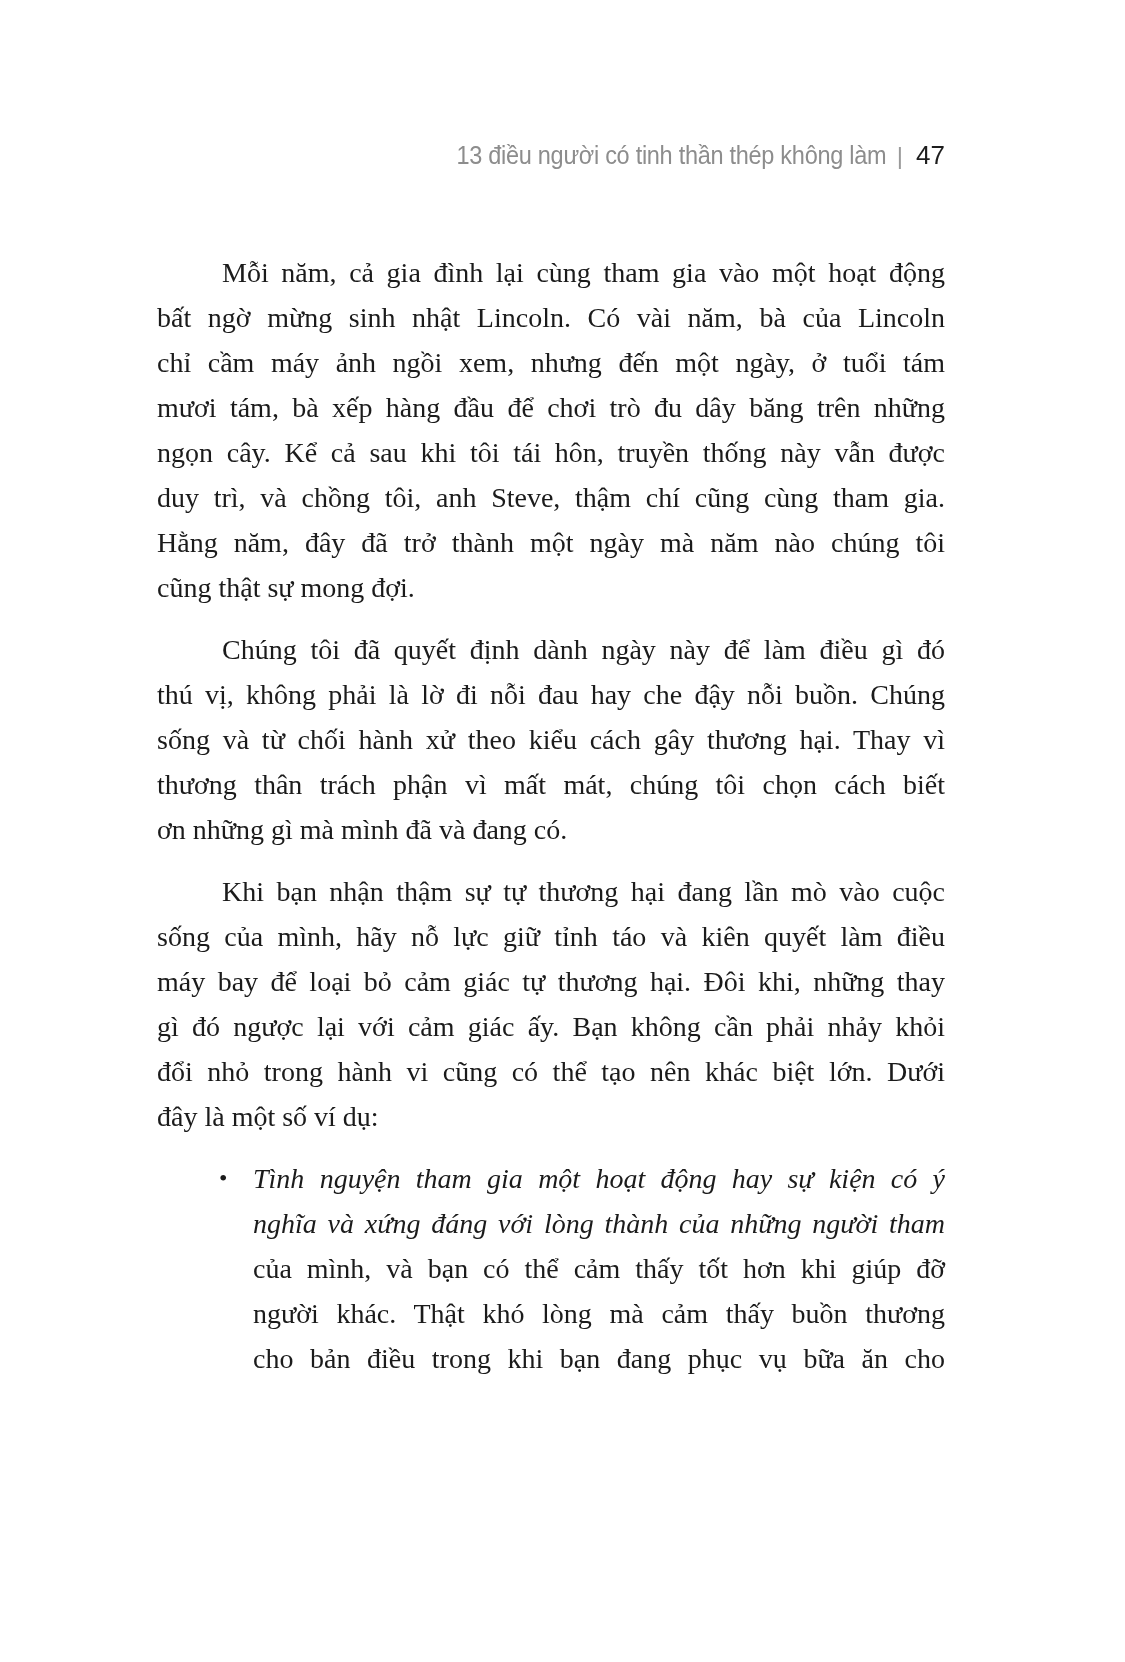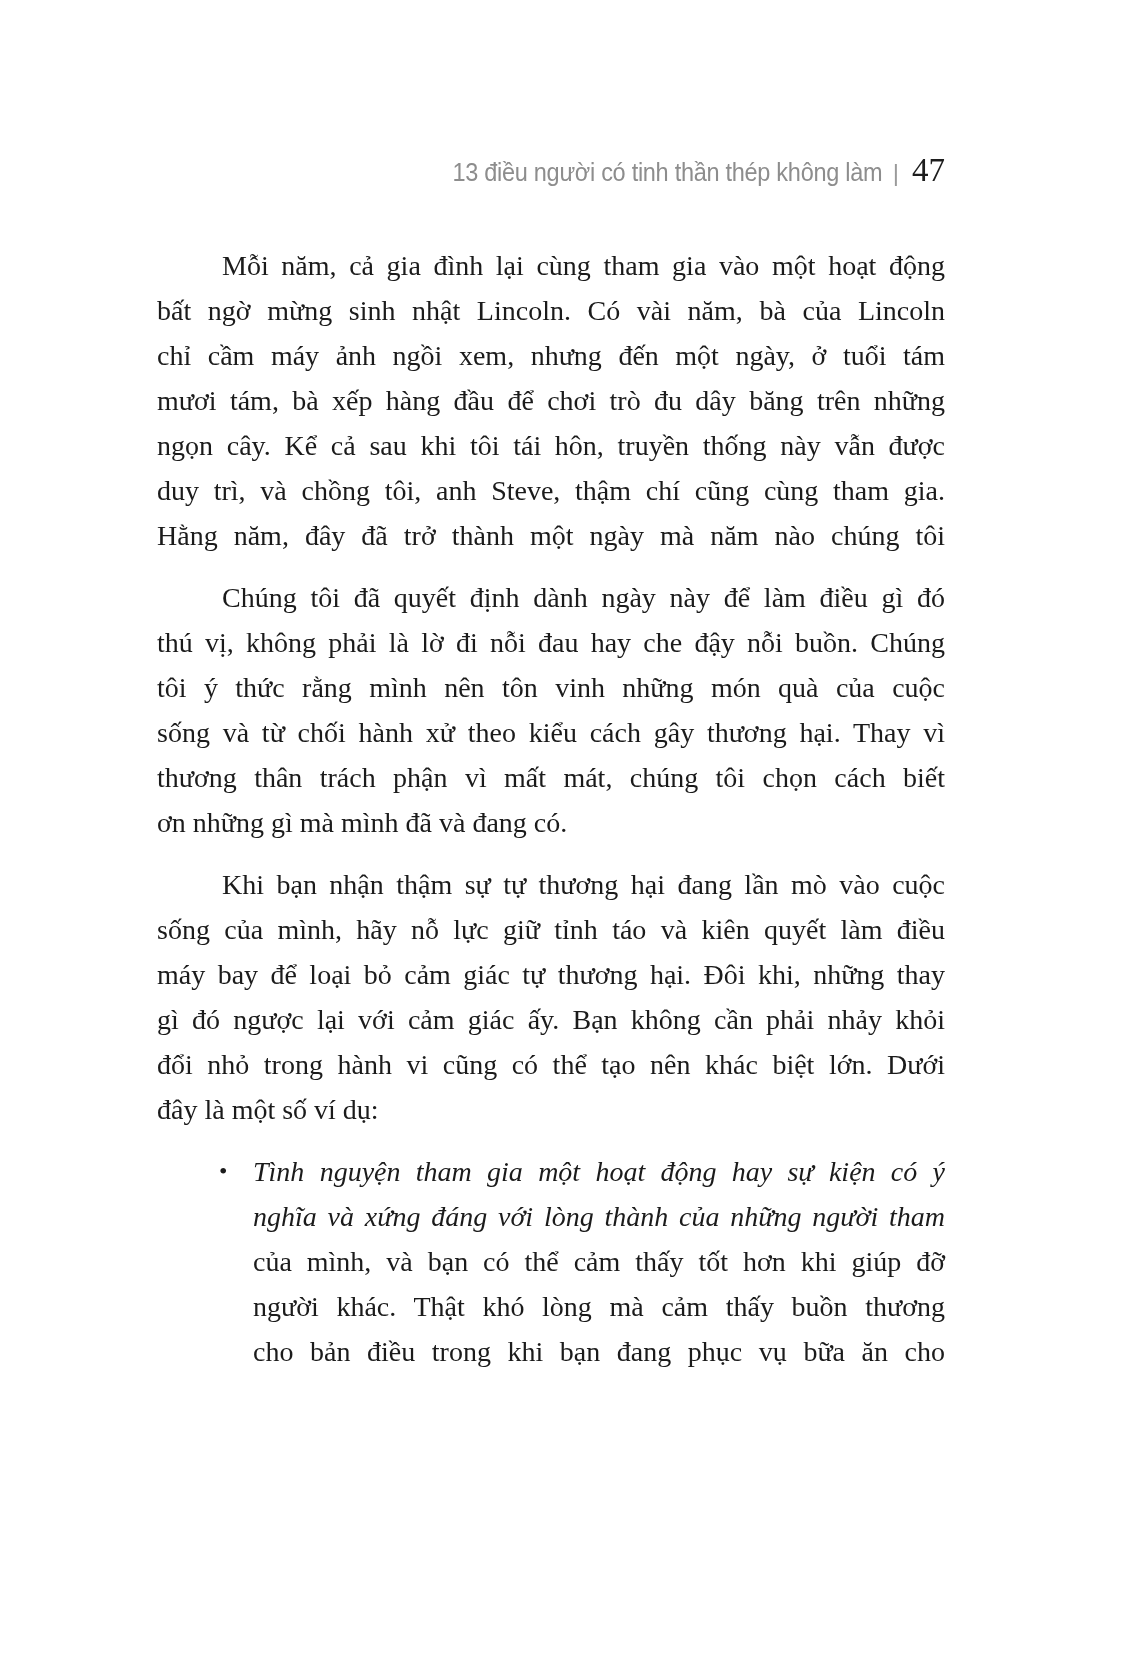--- a/index.html
+++ b/index.html
@@ -35,29 +35,28 @@
     transform-origin: right bottom;
   }
   .rh-sep {
     font-family: "Liberation Sans", "DejaVu Sans", sans-serif;
     font-weight: 300;
     font-size: 24px;
     color: #9a9a9a;
     margin: 0 13px 0 11px;
   }
   .rh-num {
-    font-family: Liberation Serif, serif;
-    font-size: 33px;
+    font-family: Liberation Sans, sans-serif;
+    font-size: 26px;
     color: #1d1d1d;
-    margin-top: 12px;
   }
   
   .content {
     position: absolute;
-    top: 243px;
+    top: 250px;
     left: 157px;
     width: 788px;
   }
   .para {
     margin: 0 0 17px 0;
   }
   .line {
     font-size: 28px;
     line-height: 45px;
     text-align: justify;
@@ -103,26 +102,26 @@
   <div class="content">
 
     <div class="para">
       <div class="line indent">Mỗi năm, cả gia đình lại cùng tham gia vào một hoạt động</div>
       <div class="line">bất ngờ mừng sinh nhật Lincoln. Có vài năm, bà của Lincoln</div>
       <div class="line">chỉ cầm máy ảnh ngồi xem, nhưng đến một ngày, ở tuổi tám</div>
       <div class="line">mươi tám, bà xếp hàng đầu để chơi trò đu dây băng trên những</div>
       <div class="line">ngọn cây. Kể cả sau khi tôi tái hôn, truyền thống này vẫn được</div>
       <div class="line">duy trì, và chồng tôi, anh Steve, thậm chí cũng cùng tham gia.</div>
       <div class="line">Hằng năm, đây đã trở thành một ngày mà năm nào chúng tôi</div>
+      <div class="line end">cũng thật sự mong đợi.</div>
     </div>
 
     <div class="para">
       <div class="line indent">Chúng tôi đã quyết định dành ngày này để làm điều gì đó</div>
       <div class="line">thú vị, không phải là lờ đi nỗi đau hay che đậy nỗi buồn. Chúng</div>
-      <div class="line">tôi ý thức rằng mình nên tôn vinh những món quà của cuộc</div>
       <div class="line">sống và từ chối hành xử theo kiểu cách gây thương hại. Thay vì</div>
       <div class="line">thương thân trách phận vì mất mát, chúng tôi chọn cách biết</div>
       <div class="line end">ơn những gì mà mình đã và đang có.</div>
     </div>
 
     <div class="para">
       <div class="line indent">Khi bạn nhận thậm sự tự thương hại đang lần mò vào cuộc</div>
       <div class="line">sống của mình, hãy nỗ lực giữ tỉnh táo và kiên quyết làm điều</div>
       <div class="line">máy bay để loại bỏ cảm giác tự thương hại. Đôi khi, những thay</div>
       <div class="line">gì đó ngược lại với cảm giác ấy. Bạn không cần phải nhảy khỏi</div>

